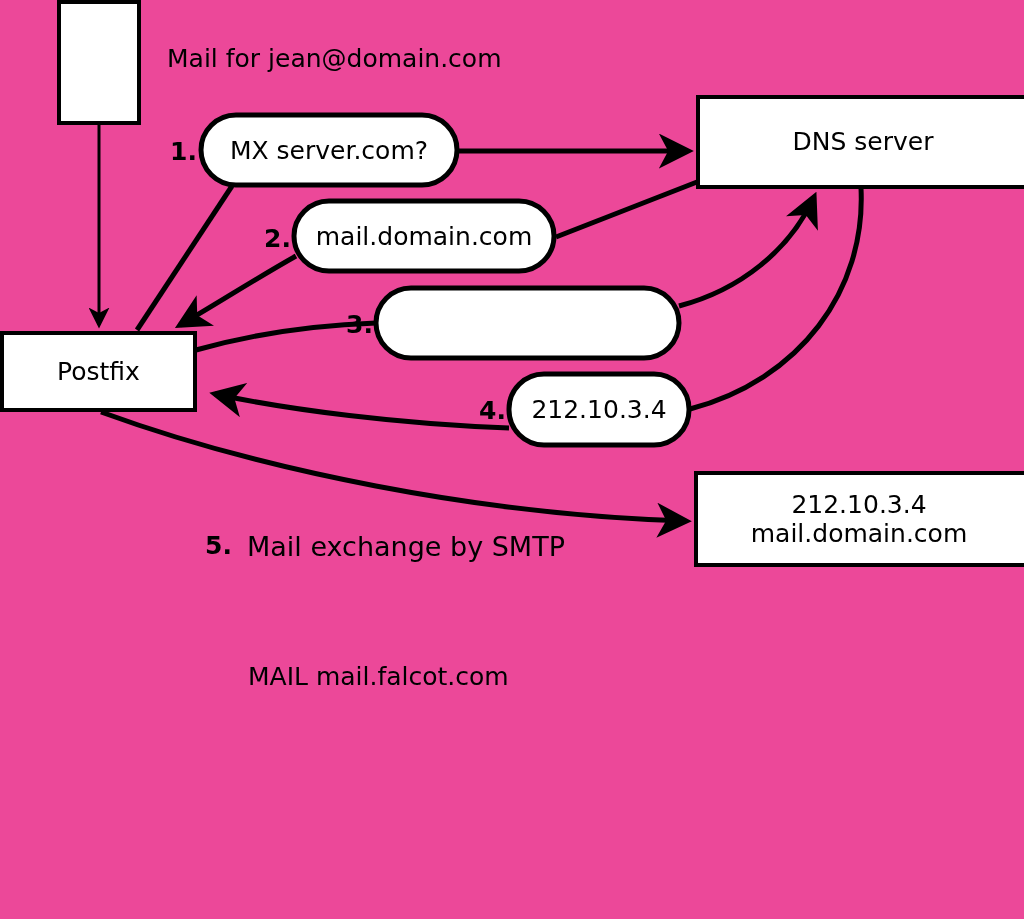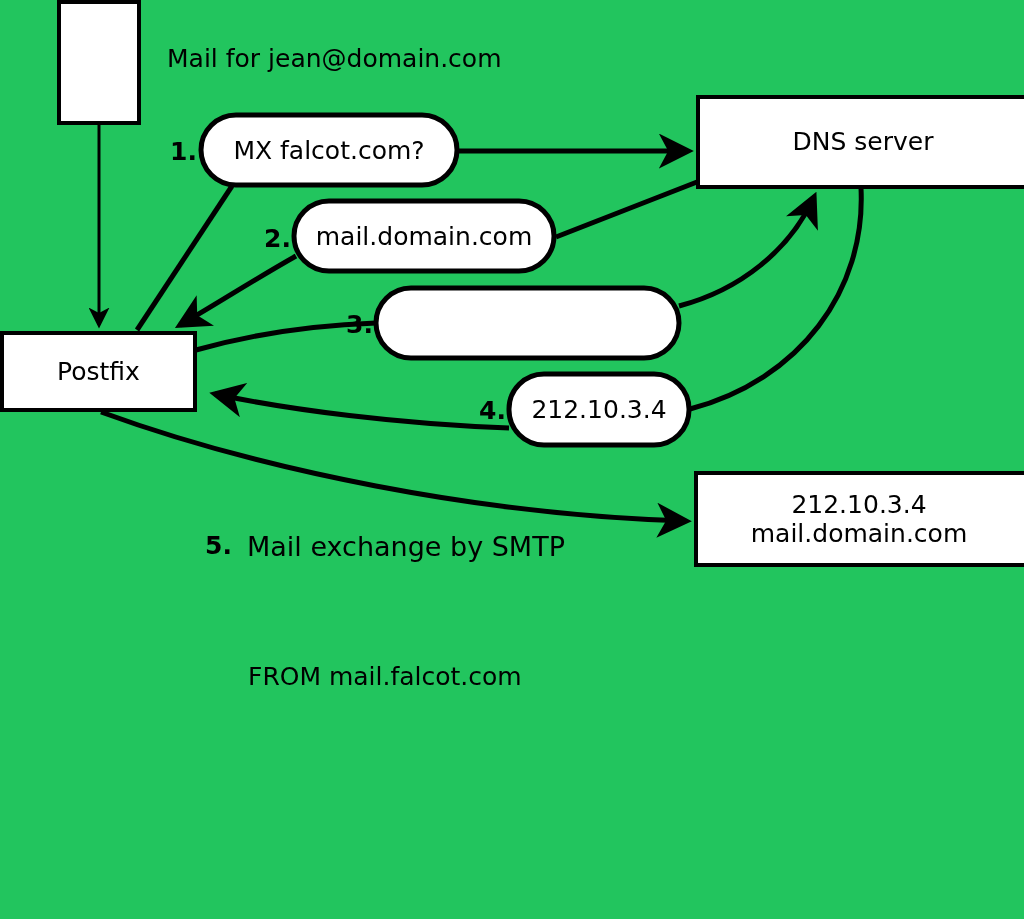--- a/index.html
+++ b/index.html
@@ -11,21 +11,21 @@
     width: 1024px;
     height: 919px;
     font-family: "DejaVu Sans", "Liberation Sans", sans-serif;
     color: #000000;
     overflow: hidden;
   }
   #canvas {
     position: relative;
     width: 1024px;
     height: 919px;
-    background: #22c55e;
+    background: #ec4899;
   }
   svg.layer {
     position: absolute;
     left: 0;
     top: 0;
     width: 1024px;
     height: 919px;
   }
   .node-text {
     position: absolute;
@@ -122,28 +122,28 @@
     <span>212.10.3.4</span>
     <span>mail.domain.com</span>
   </div>
 
   <div class="step-num" style="left:170px; top:137px;">1.</div>
   <div class="step-num" style="left:264px; top:224px;">2.</div>
   <div class="step-num" style="left:346px; top:310px;">3.</div>
   <div class="step-num" style="left:479px; top:396px;">4.</div>
   <div class="step-num" style="left:205px; top:531px;">5.</div>
 
-  <div class="pill-text" style="left:201px; top:115px; width:256px; height:70px;">MX falcot.com?</div>
+  <div class="pill-text" style="left:201px; top:115px; width:256px; height:70px;">MX server.com?</div>
   <div class="pill-text" style="left:294px; top:201px; width:260px; height:70px;">mail.domain.com</div>
   <div class="pill-text" style="left:509px; top:374px; width:180px; height:71px;">212.10.3.4</div>
 
   <div class="smtp-title" style="left:247px; top:531px;">Mail exchange by SMTP</div>
 
   <div class="transcript" style="left:248px; top:597px;">
-    <span class="transcript-line">FROM mail.falcot.com</span>
+    <span class="transcript-line">MAIL mail.falcot.com</span>
     
     
     
     
     
     
     
   </div>
 
 </div>

